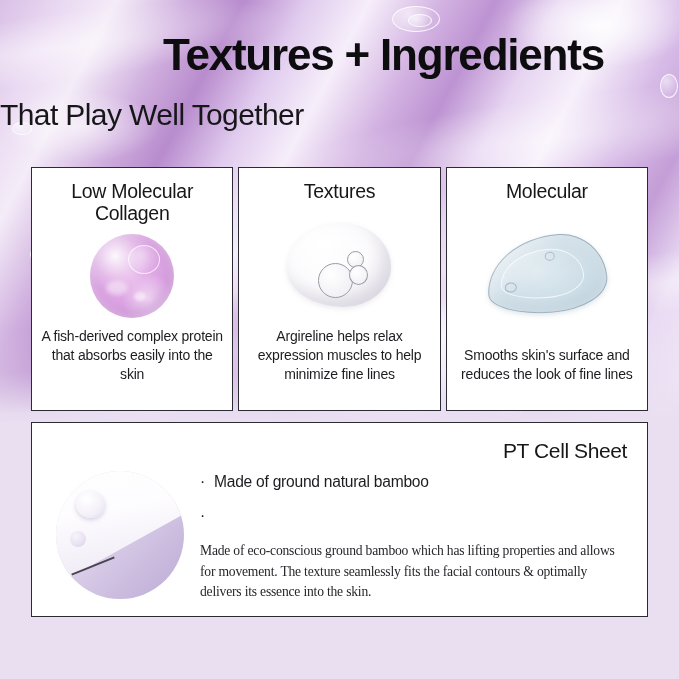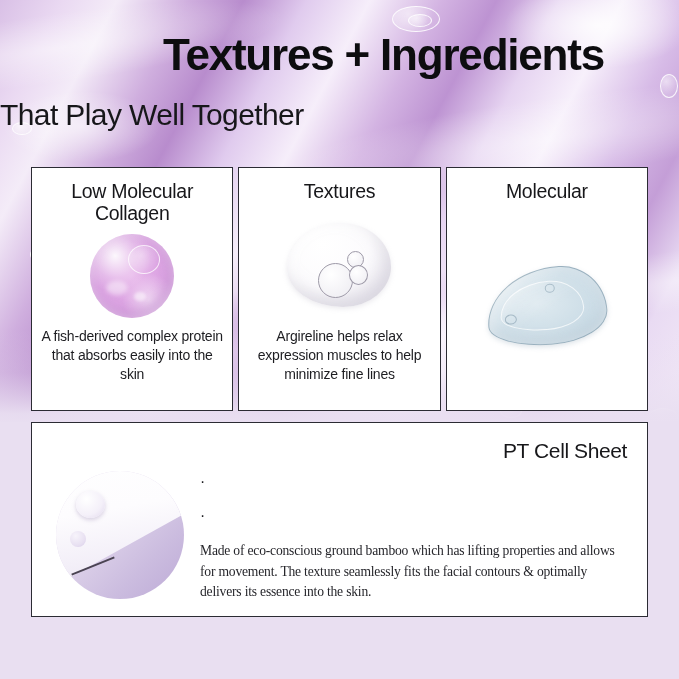--- a/index.html
+++ b/index.html
@@ -209,36 +209,38 @@
 
     <div class="card">
       <div class="card-title">Molecular</div>
       <div class="card-art">
         <div class="drop">
             <div class="d-in"></div>
             <div class="d-s1"></div>
             <div class="d-s2"></div>
           </div>
       </div>
+      <div class="card-desc">Smooths skin's surface and reduces the look of fine lines</div>
     </div>
 
   </div>
 
   <div class="panel">
     <div class="panel-title">PT Cell Sheet</div>
     <div class="panel-body">
       <div class="sheet-circle">
         <div class="white-sheet"></div>
         <div class="bump1"></div>
         <div class="bump2"></div>
         <div class="edge"></div>
       </div>
       <div class="panel-text">
         <div class="bullet">
           <span class="dot">·</span>
+          <span>Made of ground natural bamboo</span>
         </div>
         <div class="bullet">
           <span class="dot">·</span>
         </div>
         <div class="panel-para">Made of eco-conscious ground bamboo which has lifting properties and allows for movement. The texture seamlessly fits the facial contours &amp; optimally delivers its essence into the skin.</div>
       </div>
     </div>
   </div>
 
 </div>

